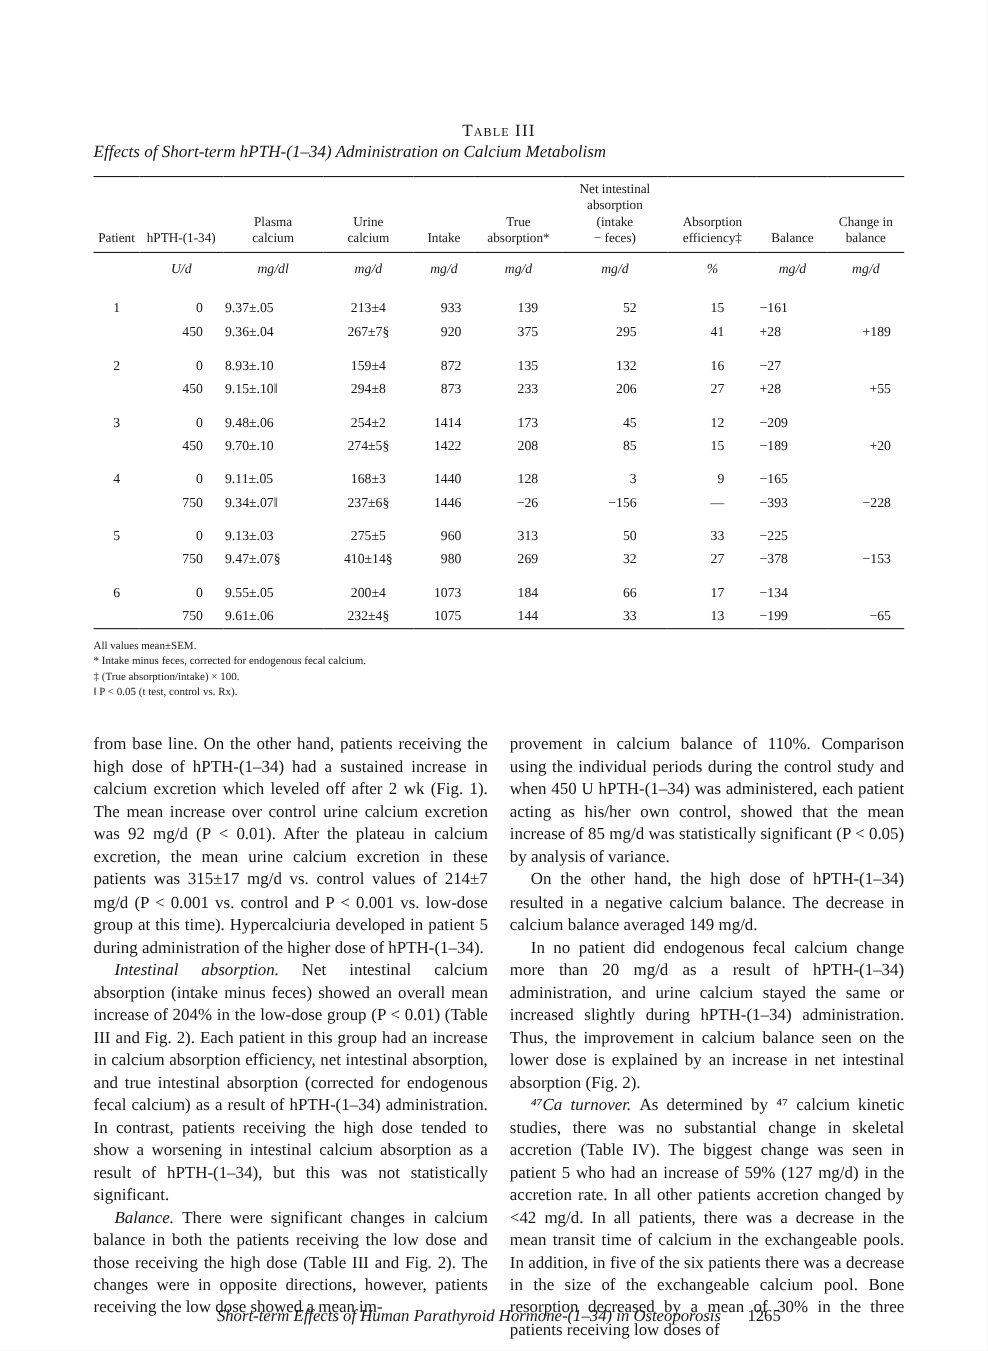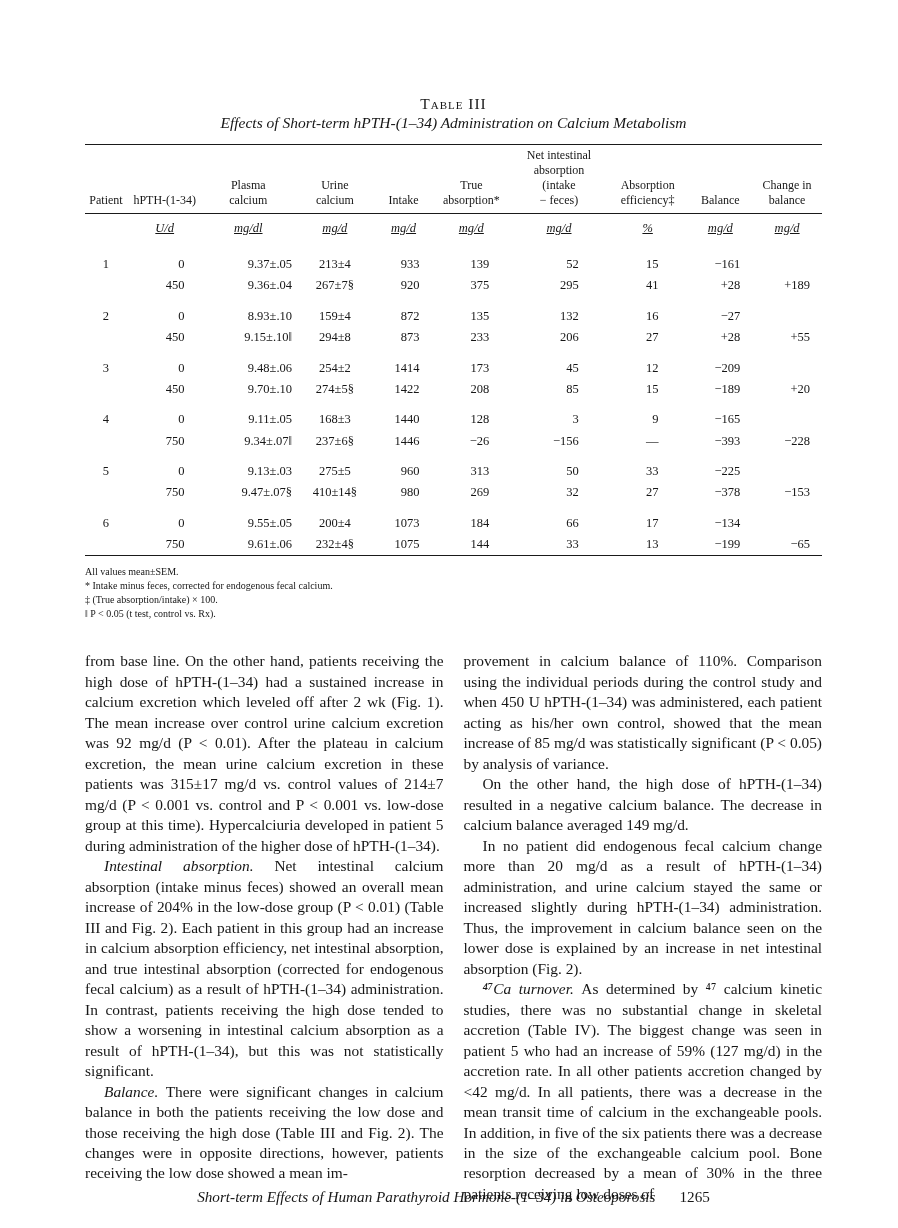--- a/index.html
+++ b/index.html
@@ -13,23 +13,24 @@
     font-family:"Liberation Serif", serif;
     padding:95px 76px 0 85px;
     overflow:hidden;
   }
   
   .tbl-label {
     text-align:center;
     font-variant:small-caps;
     letter-spacing:1px;
     font-size:15.5px;
+    margin-top:16px;
   }
   .tbl-title {
-    text-align:center;
+    text-align:left;
     font-style:italic;
     font-size:15.5px;
     margin-top:1px;
     margin-bottom:12px;
   }
   table {
     width:100%;
     border-collapse:collapse;
     font-size:12.5px;
     border-top:1.2px solid #1a1a1a;
@@ -44,42 +45,42 @@
     padding:3px 2px 5px 2px;
     font-size:12px;
     line-height:1.25;
   }
   td {
     padding:1.5px 2px;
     line-height:1.45;
     white-space:nowrap;
   }
   tr.group-start td { padding-top:11px; }
-  td.unit { font-style:italic; text-align:center; padding:5px 2px 7px 2px;text-decoration:underline; }
+  td.unit { font-style:italic; text-align:center; padding:5px 2px 7px 2px; }
   
   .c0 { width:42px; }
   .c1 { width:76px; }
   .c2 { width:92px; }
   .c3 { width:82px; }
   .c4 { width:56px; }
   .c5 { width:80px; }
   .c6 { width:96px; }
   .c7 { width:82px; }
   .c8 { width:64px; }
   .c9 { width:70px; }
   
   tbody td.c0 { text-align:center; }
   tbody td.c1 { text-align:right; padding-right:18px; }
-  tbody td.c2 { text-align:right; }
+  tbody td.c2 { text-align:left; }
   tbody td.c3 { text-align:center; }
   tbody td.c4 { text-align:right; padding-right:12px; }
   tbody td.c5 { text-align:right; padding-right:22px; }
   tbody td.c6 { text-align:right; padding-right:28px; }
   tbody td.c7 { text-align:right; padding-right:30px; }
-  tbody td.c8 { text-align:right; padding-right:12px; }
+  tbody td.c8 { text-align:left; padding-right:12px; }
   tbody td.c9 { text-align:right; padding-right:12px; }
   tbody td.unit { text-align:center; padding-right:2px; }
   
   .footnotes { margin-top:9px; font-size:10px; line-height:1.42; }
   
   .body-columns {
     display:flex;
     gap:20px;
     margin-top:30px;
     font-size:15.4px;

